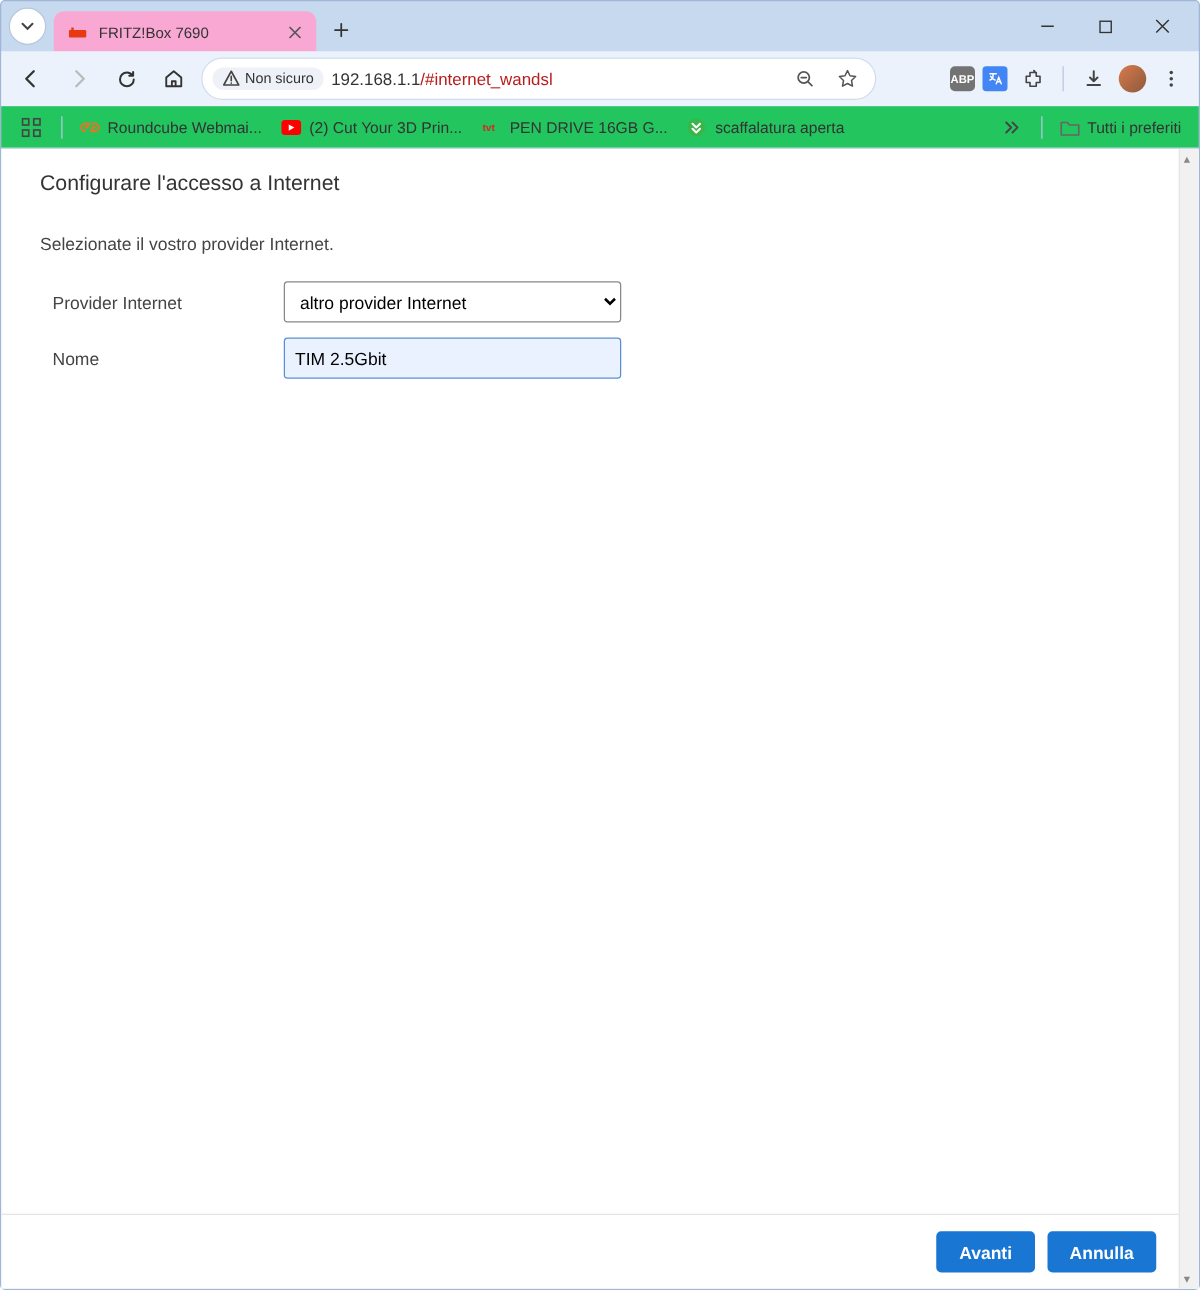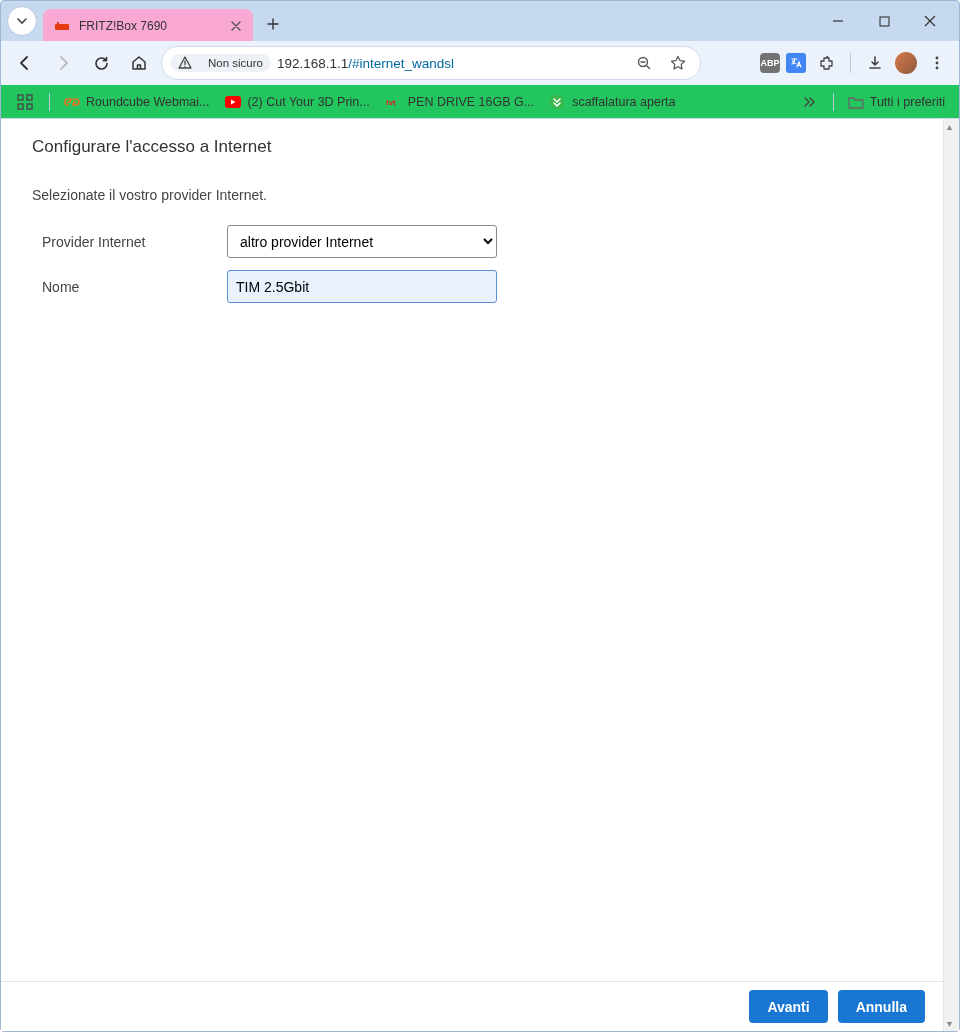--- a/index.html
+++ b/index.html
@@ -16,23 +16,23 @@
     .tab-close { color: #555; font-size: 14px; cursor: pointer; }
     .new-tab { width: 28px; height: 28px; display: flex; align-items: center; justify-content: center; color: #333; font-size: 16px; margin-left: 6px; margin-top: 6px; }
     .win-controls { margin-left: auto; display: flex; }
     .win-btn { width: 46px; height: 32px; display: flex; align-items: center; justify-content: center; color: #333; }
 
     
     .toolbar { background: #ecf2fb; height: 44px; display: flex; align-items: center; padding: 0 8px; gap: 6px; }
     .toolbar-btn { width: 32px; height: 32px; display: flex; align-items: center; justify-content: center; border-radius: 16px; color: #333; }
     .toolbar-btn.disabled { color: #aaa; }
     .addrbar { flex: 1; background: #fff; border-radius: 18px; height: 34px; display: flex; align-items: center; padding: 0 8px; gap: 6px; border: 1px solid #d0dcee; max-width: 540px; }
-    .sec-pill { background: #eef1f7; border-radius: 12px; padding: 2px 8px; font-size: 11.5px; display: flex; align-items: center; gap: 16px; color: #333; }
+    .sec-pill { background: #eef1f7; border-radius: 12px; padding: 2px 8px; font-size: 11.5px; display: flex; align-items: center; gap: 4px; color: #333; }
     .url { flex: 1; font-size: 13.5px; color: #333; }
-    .url .path { color: #0369a1; }
+    .url .path { color: #b91c1c; }
     .toolbar-right { display: flex; align-items: center; gap: 6px; margin-left: auto; }
     .toolbar-divider { width: 1px; height: 20px; background: #b8c8df; margin: 0 4px; }
     .icon-btn { width: 28px; height: 28px; display: flex; align-items: center; justify-content: center; border-radius: 4px; }
 
     
     .bookmarks { background: #22c55e; height: 34px; display: flex; align-items: center; padding: 0 10px; gap: 8px; border-bottom: 1px solid #c8d6eb; }
     .bm-divider { width: 1px; height: 18px; background: #b8c8df; margin: 0 2px; }
     .bookmark { display: flex; align-items: center; gap: 6px; font-size: 12.5px; color: #333; padding: 3px 4px; }
     .bm-icon { width: 16px; height: 16px; display:inline-flex; align-items:center; justify-content:flex-start; font-size:12px; }
     .bookmarks-right { margin-left: auto; display: flex; align-items: center; gap: 8px; }
@@ -46,21 +46,21 @@
 
     .page { flex: 1; padding: 18px 18px 0 31px; font-size: 14px; color: #333; }
     h1.page-title { font-size: 17px; font-weight: 400; color: #333; margin-bottom: 30px; }
     .instruction { font-size: 14px; color: #444; margin-bottom: 22px; }
     .form-row { display: flex; align-items: center; margin-bottom: 12px; }
     .form-label { width: 195px; padding-left: 10px; font-size: 14px; color: #444; }
     .form-field select, .form-field input[type=text] { width: 270px; height: 33px; padding: 4px 8px; font-size: 14px; border: 1px solid #888; border-radius: 3px; }
     .form-field select { background: #fff; }
     .form-field input[type=text] { background: #eaf2ff; border: 1px solid #5a8fd6; }
 
-    .footer { height: 50px; border-top: 1px solid #e4e4e4; display: flex; align-items: center; justify-content: flex-end; padding: 13px 18px; gap: 10px; }
+    .footer { height: 60px; border-top: 1px solid #e4e4e4; display: flex; align-items: center; justify-content: flex-end; padding: 13px 18px; gap: 10px; }
     .btn { height: 33px; padding: 0 18px; border-radius: 4px; font-size: 14px; font-weight: 600; border: none; cursor: pointer; }
     .btn-primary { background: #1976d2; color: #fff; }
     .btn-secondary { background: #1976d2; color: #fff; }
 
     svg { display: block; }
     .abp-icon { width: 20px; height: 20px; background: #737373; border-radius: 4px; color: #fff; font-size: 9px; font-weight: bold; display:flex;align-items:center;justify-content:center; }
     .gt-icon { width: 20px; height: 20px; background: #4285f4; border-radius: 3px; color:#fff; font-size:10px; display:flex;align-items:center;justify-content:center;}
     .avatar { width:22px; height:22px; border-radius:50%; background: linear-gradient(135deg,#d97a4c,#8c5a3c); }
   </style>
 </head>

